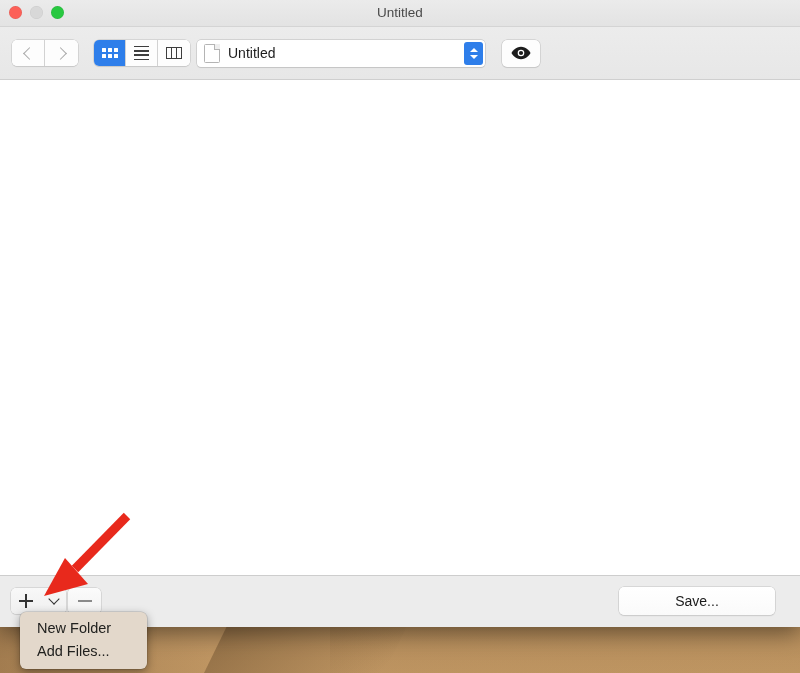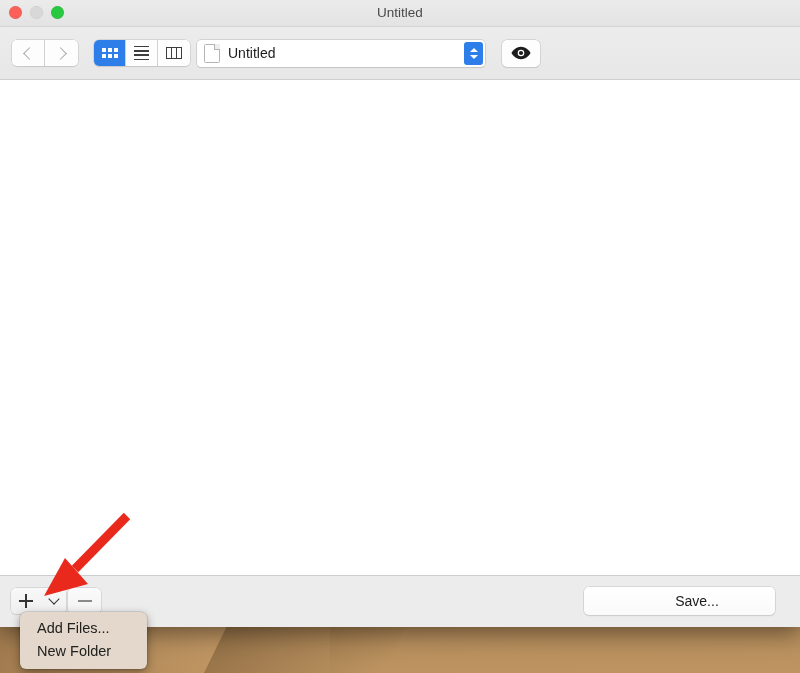--- a/index.html
+++ b/index.html
@@ -295,21 +295,20 @@
   .savebtn {
     position: absolute;
     right: 25px; top: 11px;
     width: 156px; height: 28px;
     border-radius: 5px;
     background: linear-gradient(180deg,#ffffff,#fafafa);
     box-shadow: 0 0 0 0.5px #c2c2c2, 0 1px 1.5px rgba(0,0,0,0.10);
     display: flex; align-items: center; justify-content: center;
     font-size: 14px;
     color: #1b1b1b;
-    padding-left: 35px;
   }
 
   
   .menu {
     position: absolute;
     left: 20px; top: 612px;
     width: 127px;
     background: #e3d8cb;
     border-radius: 6px;
     box-shadow: 0 3px 10px rgba(0,0,0,0.38), 0 0 0 0.5px rgba(0,0,0,0.18);
@@ -429,22 +428,22 @@
       <div class="minusbtn">
         <span class="minus-glyph"></span>
       </div>
 
       <div class="savebtn">Save...</div>
     </div>
 
   </div>
 
   <div class="menu">
+    <div class="menu-item">New Folder</div>
     <div class="menu-item">Add Files...</div>
-    <div class="menu-item">New Folder</div>
   </div>
 
   <svg class="arrow-anno" viewBox="0 0 110 95">
     <path d="M97 4 L45 57" stroke="#e8291c" stroke-width="9" stroke-linecap="butt" fill="none"></path>
     <path d="M14 84 L58 72 L35 46 Z" fill="#e8291c"></path>
   </svg>
 
 </div>
 
 </body></html>

